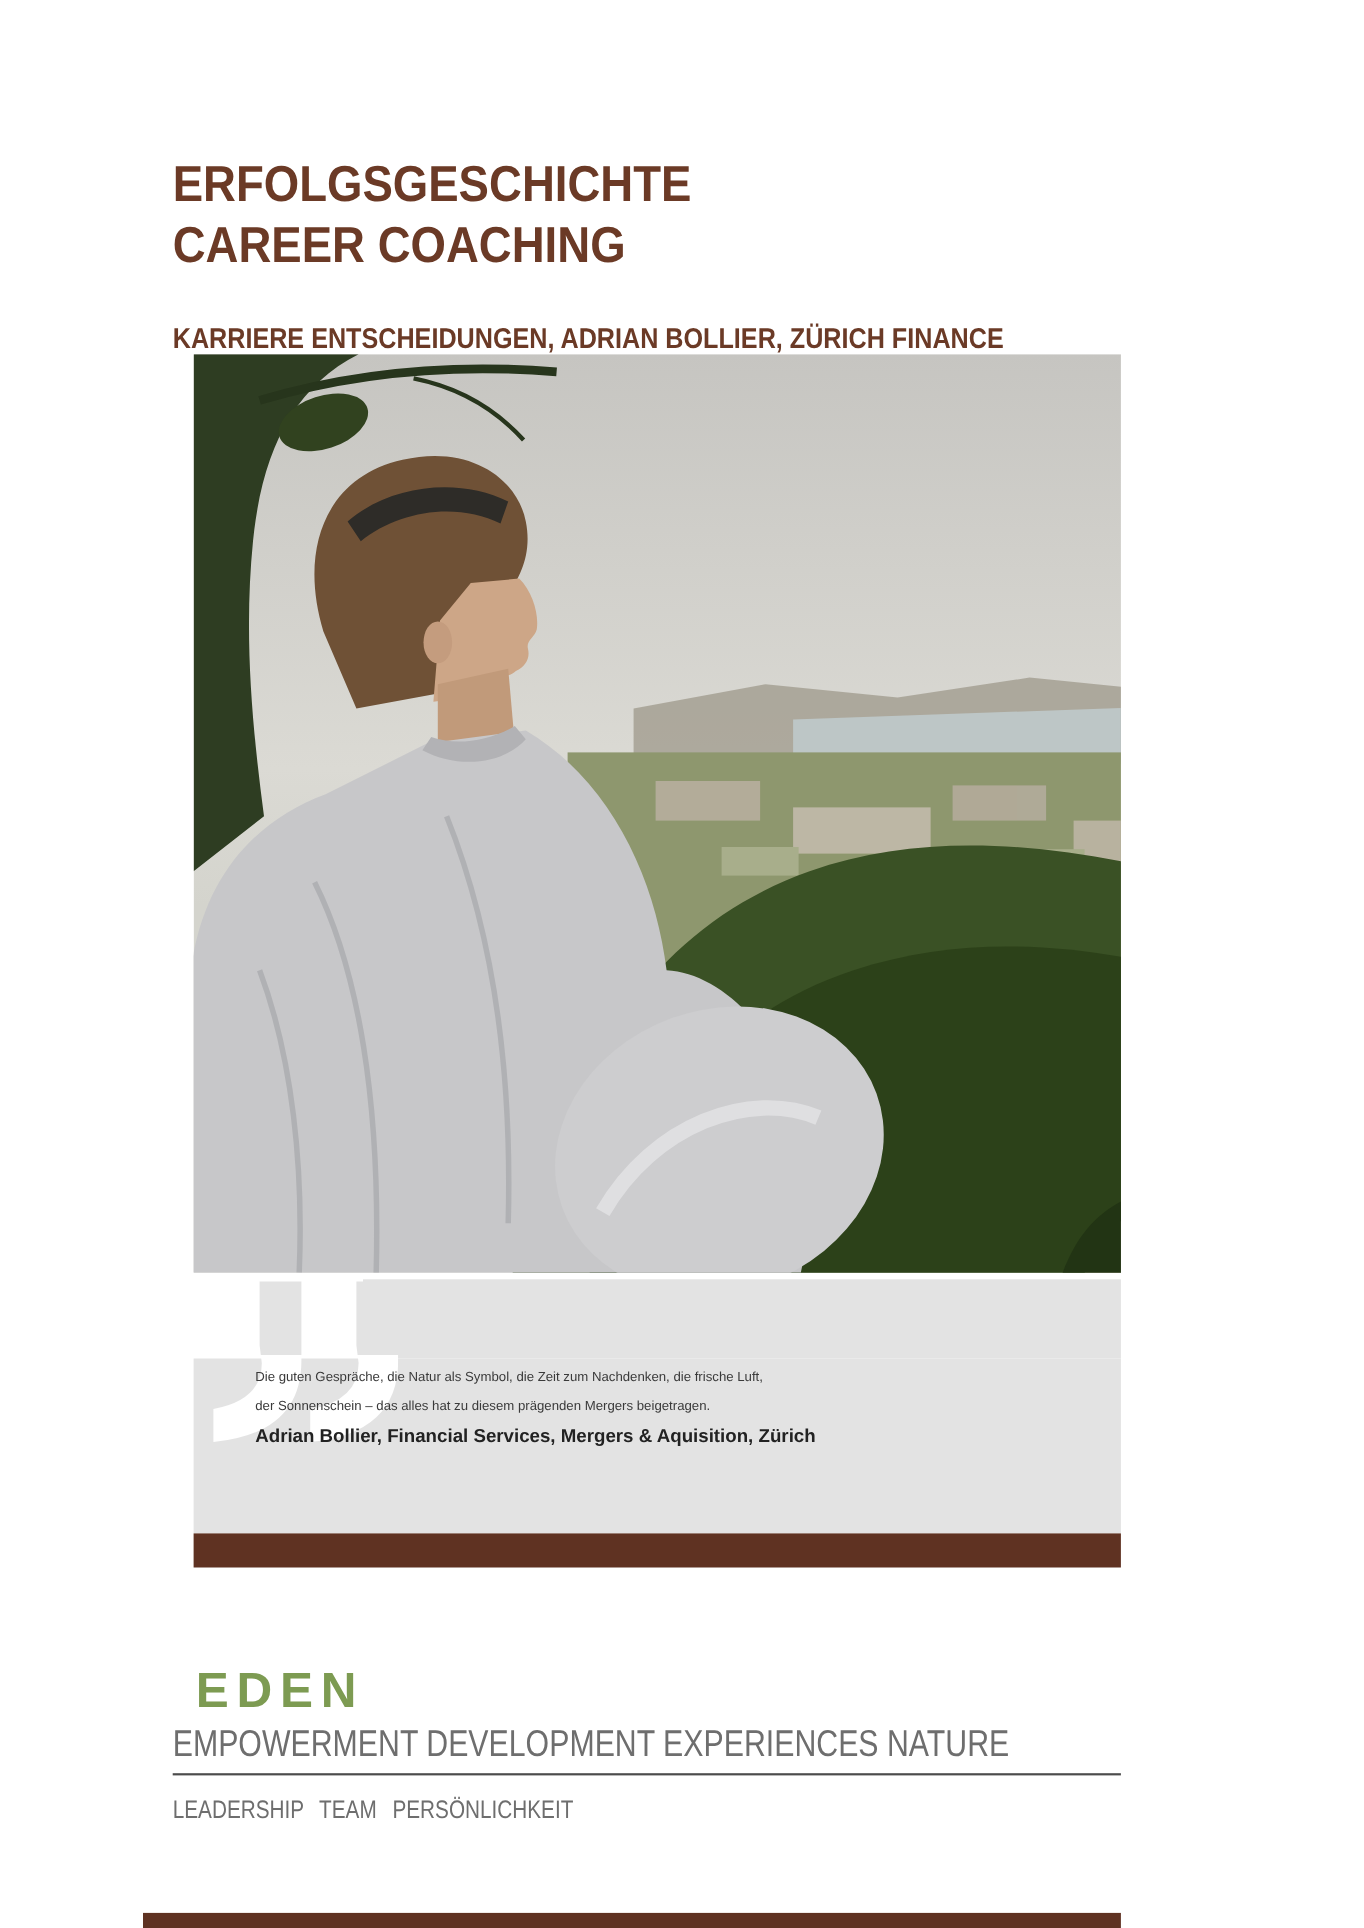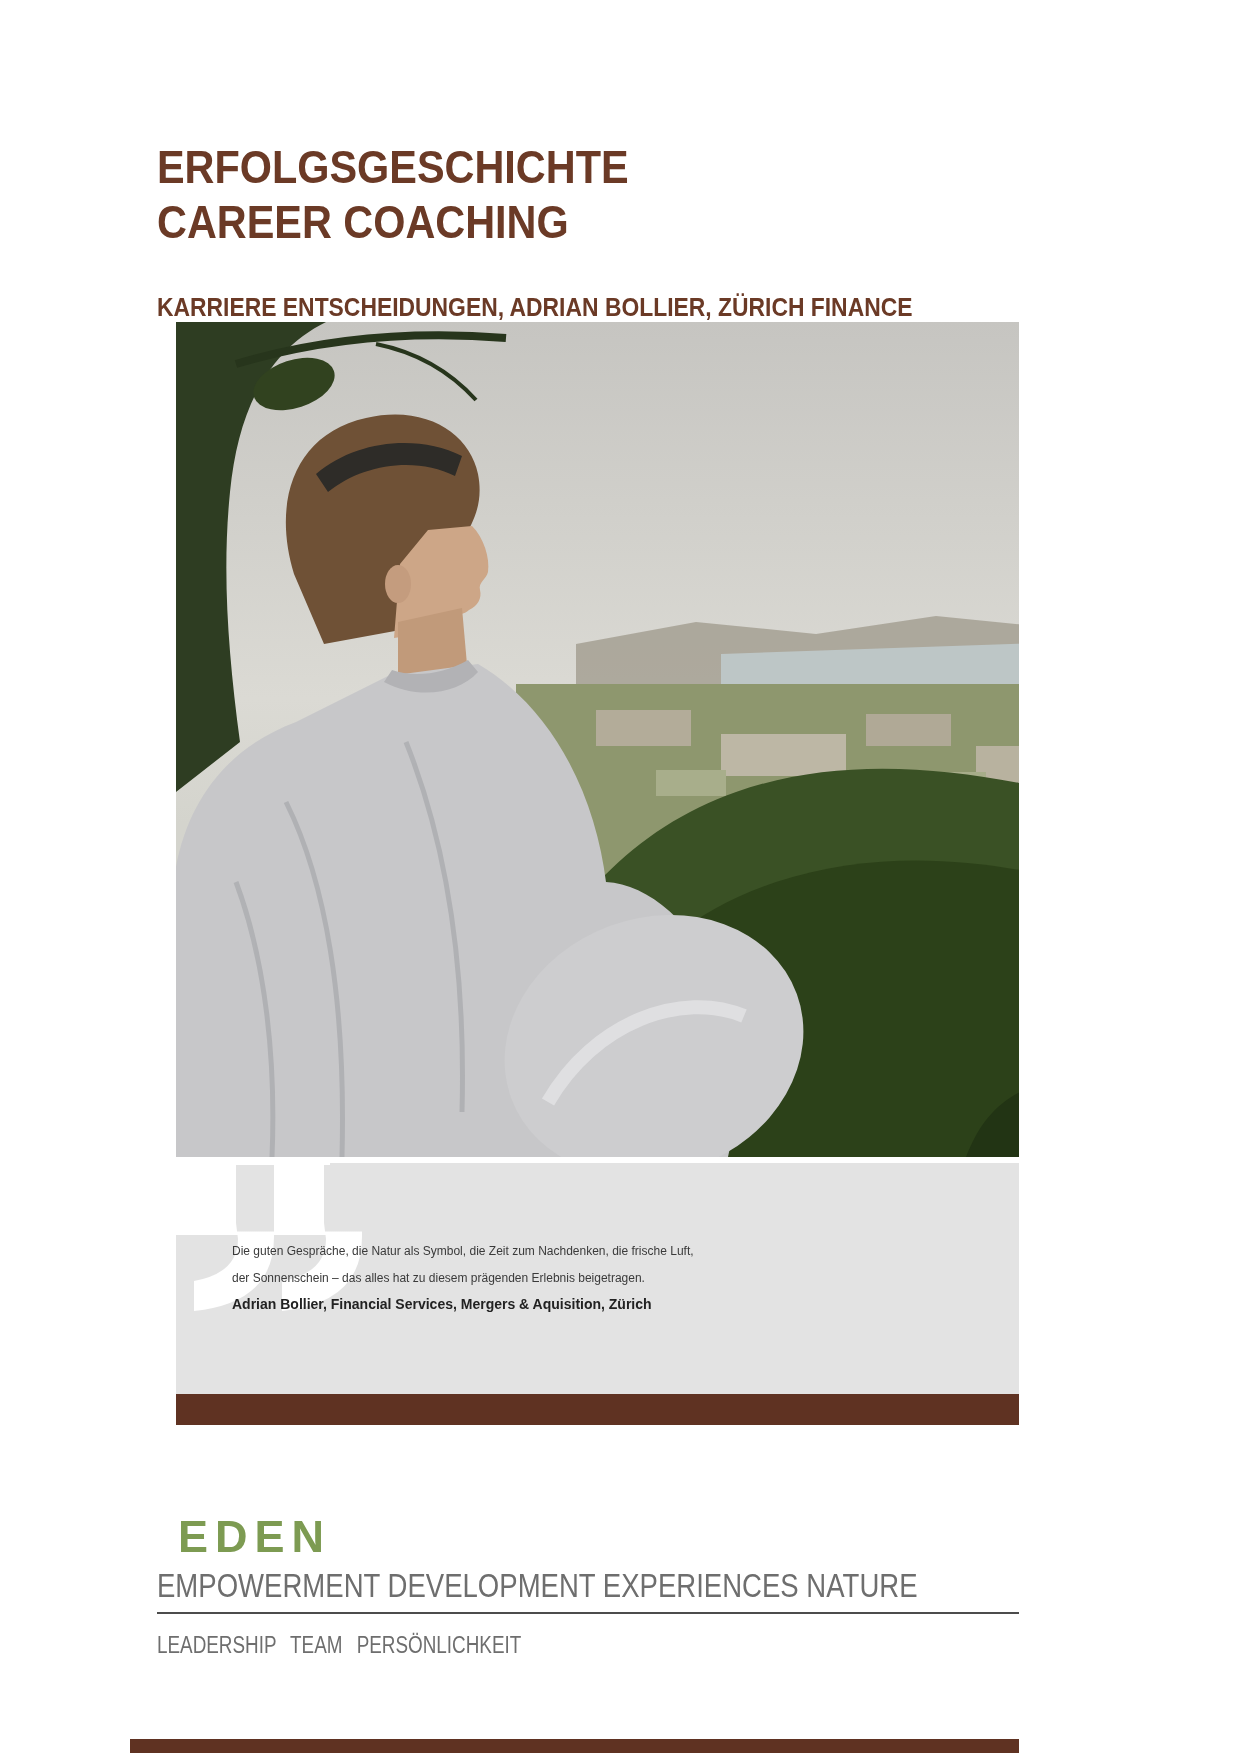--- a/index.html
+++ b/index.html
@@ -34,21 +34,21 @@
   .panel-main{position:absolute;left:176px;top:1235px;width:1064px;height:159px;background:#e3e3e3;}
   .quote-bar{position:absolute;left:176px;top:1394px;width:1064px;height:31px;background:#5f3222;}
   .open-quote{position:absolute;left:176px;top:1163px;width:186px;height:158px;}
   .close-quote{position:absolute;left:1168px;top:1306px;width:90px;height:68px;overflow:hidden;}
   .quote-line{
     position:absolute;left:232px;color:#3a3a3a;font-size:12px;line-height:20px;white-space:nowrap;
   }
   .quote-line.l1{top:1241px;}
   .quote-line.l2{top:1268px;}
   .quote-attr{
-    position:absolute;left:232px;top:1296px;color:#222222;font-size:14px;font-weight:bold;white-space:nowrap;
+    position:absolute;left:232px;top:1296px;color:#222222;font-size:17px;font-weight:bold;white-space:nowrap;
   }
   
   .brand{
     position:absolute;left:178px;top:1511px;color:#7d9b52;font-weight:bold;
     font-size:45px;letter-spacing:7px;white-space:nowrap;
   }
   .tagline{
     position:absolute;left:157px;top:1566px;color:#6e6e6e;font-size:34px;
     transform:scaleX(0.81);transform-origin:left top;white-space:nowrap;
   }
@@ -201,21 +201,21 @@
       </linearGradient>
     </defs>
   </svg>
 
   <svg class="close-quote" viewBox="0 0 110 68" preserveAspectRatio="none">
     <path d="M40,66 L8,66 L8,34 Q8,6 42,2 L42,16 Q24,20 24,36 L40,36 Z" fill="#ffffff"></path>
     <path d="M86,66 L54,66 L54,34 Q54,6 88,2 L88,16 Q70,20 70,36 L86,36 Z" fill="#ffffff"></path>
   </svg>
 
   <div class="quote-line l1">Die guten Gespräche, die Natur als Symbol, die Zeit zum Nachdenken, die frische Luft,</div>
-  <div class="quote-line l2">der Sonnenschein – das alles hat zu diesem prägenden Erlebnis beigetragen.</div>
+  <div class="quote-line l2">der Sonnenschein – das alles hat zu diesem prägenden Mergers beigetragen.</div>
   <div class="quote-attr">Adrian Bollier, Financial Services, Mergers &amp; Aquisition, Zürich</div>
 
   <div class="quote-bar"></div>
 
   <div class="brand">EDEN</div>
   <div class="tagline">EMPOWERMENT DEVELOPMENT EXPERIENCES NATURE</div>
   <div class="divider"></div>
   <div class="keywords">LEADERSHIP TEAM PERSÖNLICHKEIT</div>
   <div class="footer-bar"></div>
 

